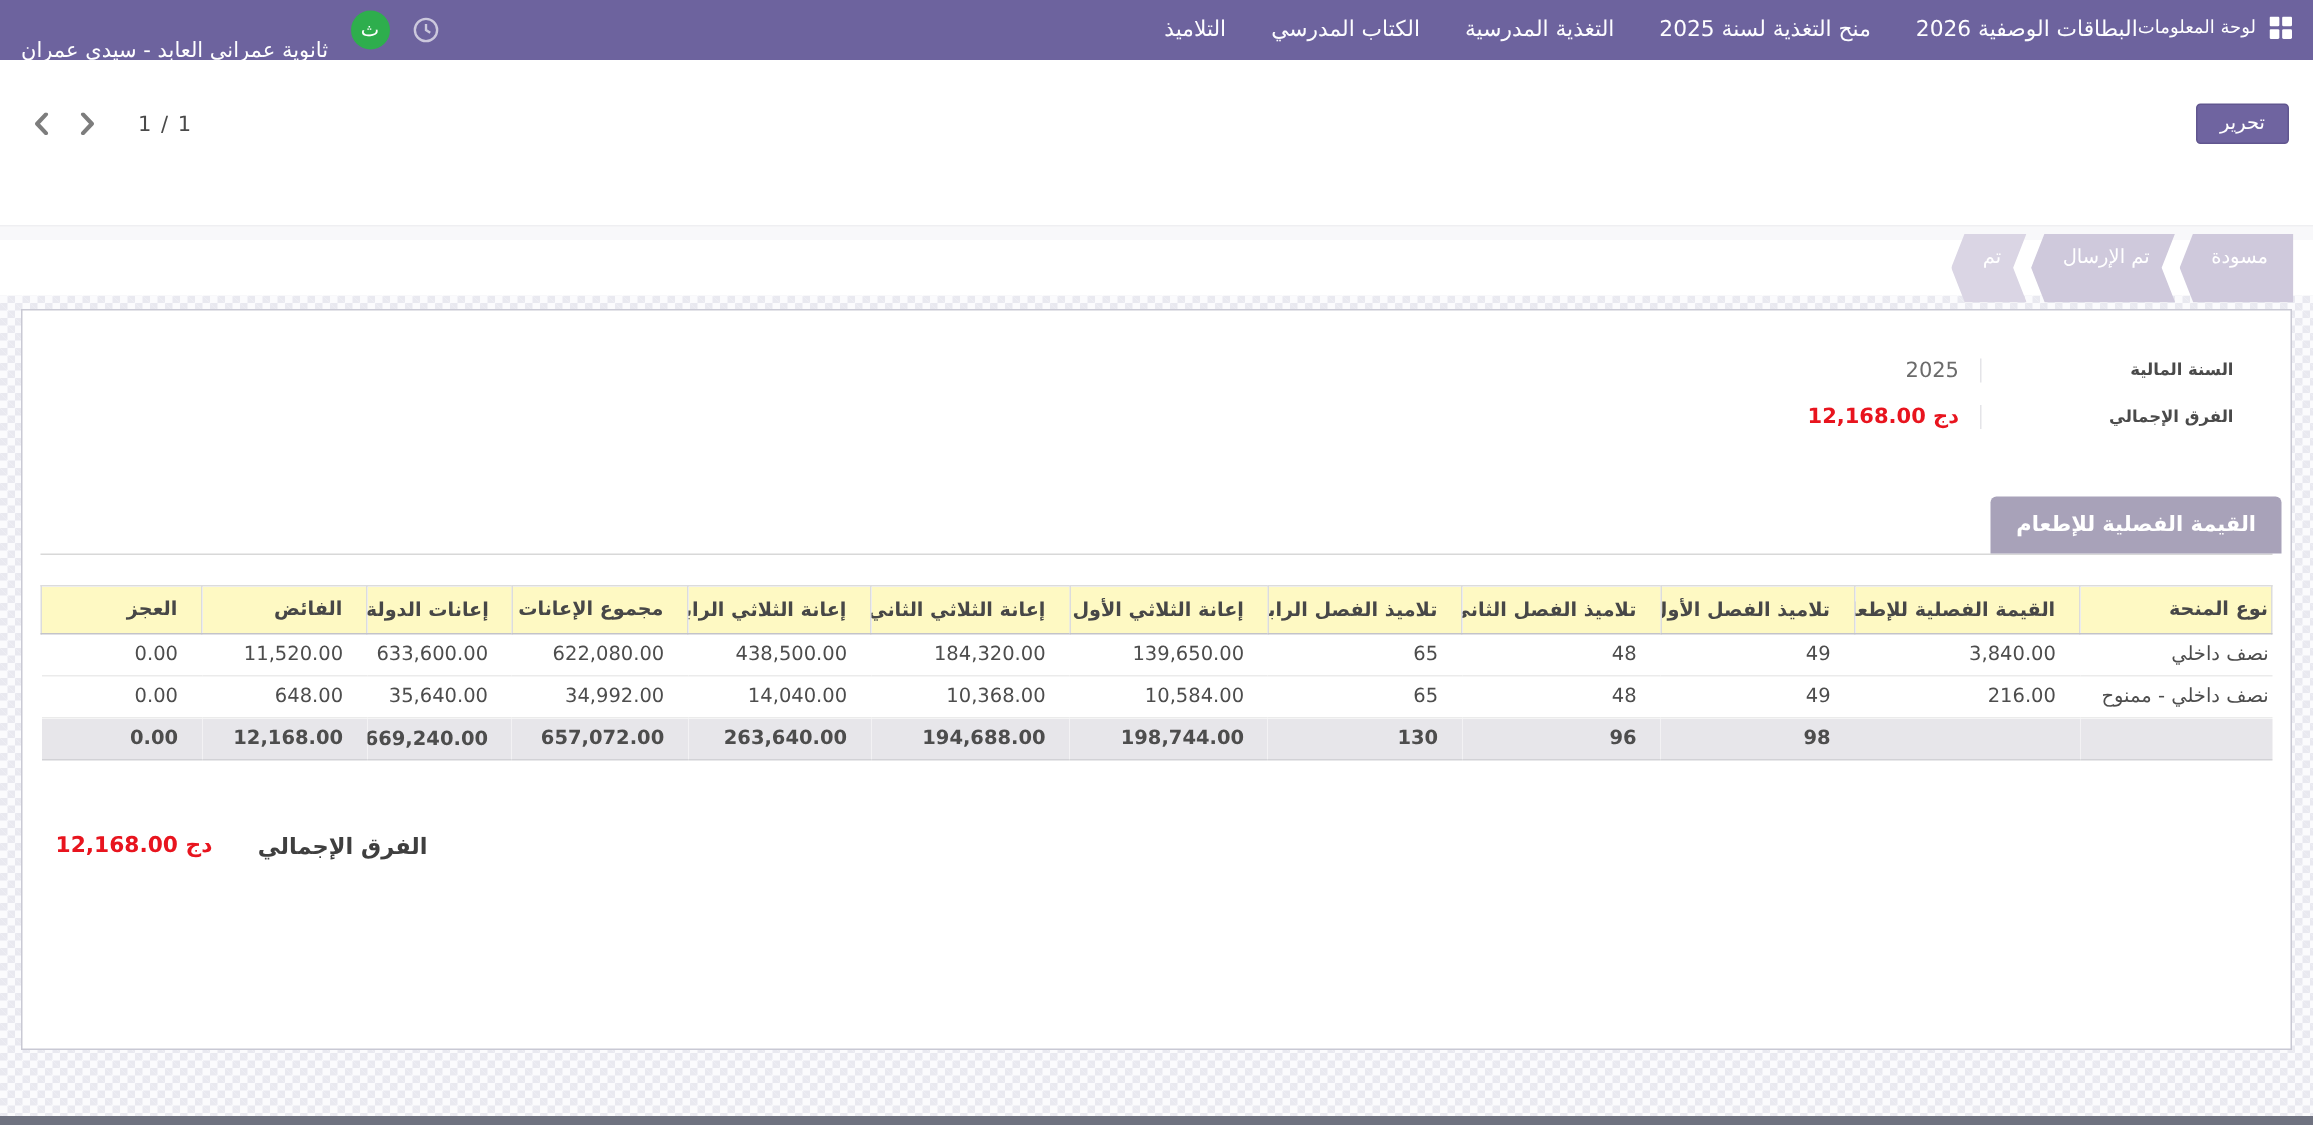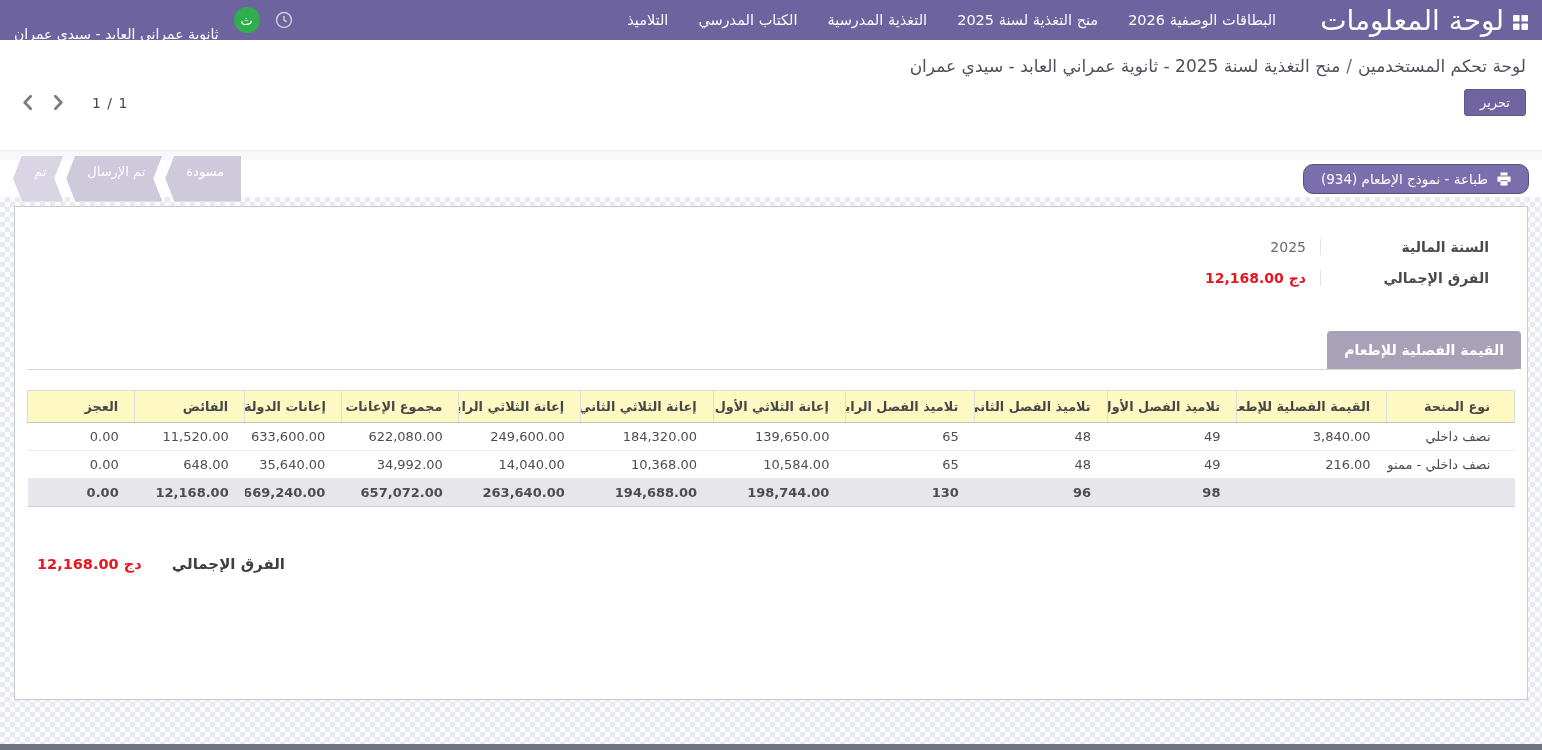--- a/index.html
+++ b/index.html
@@ -10,21 +10,21 @@
     display:flex; flex-direction:column;
   }
 
   
   .navbar {
     height:40px; background:#6d639e; flex:0 0 40px;
     display:flex; justify-content:space-between; align-items:center;
     padding:0 14px; color:#fff;
   }
   .nav-right { display:flex; align-items:center; }
-  .brand { display:flex; align-items:flex-end; gap:9px; font-size:28px; margin-left:44px; cursor:pointer; }
+  .brand { display:flex; align-items:flex-start; gap:9px; font-size:12px; cursor:pointer; }
   .menus { display:flex; align-items:center; gap:30px; }
   .menu-item { font-size:14.5px; color:#fdfdff; cursor:pointer; white-space:nowrap; }
   .systray { display:flex; align-items:center; gap:15px; }
   .avatar {
     width:26px; height:26px; border-radius:50%; background:#2eae4d;
     display:flex; align-items:center; justify-content:center;
     font-size:13px; color:#fff;
   }
   .user-name { font-size:14px; white-space:nowrap;margin-top:28px; }
 
@@ -77,21 +77,21 @@
     background-position:0 0,5px 5px;
     background-size:10px 10px;
   }
   .sheet {
     background:#fff; border:1px solid #c9c9d4; height:494px;
     padding:0 12px; overflow:hidden;
   }
 
   .fields { width:338px; margin:24px 26px 0 0; }
   .frow { display:flex; align-items:center; min-height:31px; }
-  .flabel { width:168px; font-weight:bold; font-size:14px; color:#4a4a4a; }
+  .flabel { width:168px; font-weight:bold; font-size:11px; color:#4a4a4a; }
   .fvalue { flex:1; text-align:right; padding-left:2px; border-right:1px solid #e4e4e8; font-size:14px; color:#6b6b6b; }
   .fvalue .val { display:inline-block; direction:ltr; padding-right:0; }
   .fvalue { padding-right:0; }
   .fvalue .val { margin-right:0; }
   .fvalue { text-align:right; }
   .fvalue .val { float:right; margin-right:14px; }
   .frow::after { content:""; display:block; clear:both; }
   .fvalue.danger .val { color:#e8141e; font-weight:bold; }
 
   .notebook { margin-top:38px; border-bottom:1px solid #d8d8d8; display:flex; }
@@ -101,21 +101,21 @@
     cursor:pointer; margin-right:-6px;
   }
 
   table.grid { width:100%; border-collapse:collapse; margin-top:20px; table-layout:fixed; }
   .grid th {
     background:#fef9c3; font-size:12.8px; font-weight:bold; color:#474747;
     padding:8px 16px 8px 4px; text-align:right;
     border:1px solid #dcdcdc; border-bottom:1px solid #c3c3c9;
     white-space:nowrap; overflow:hidden; cursor:pointer;
   }
-  .grid th.c-name, .grid td.c-name { padding-right:24px;text-align:right; }
+  .grid th.c-name, .grid td.c-name { padding-right:2px;text-align:right; }
   .grid td {
     font-size:13px; color:#4d4d4d; padding:6px 16px 6px 4px;
     text-align:right; border-bottom:1px solid #ebebeb;
     white-space:nowrap; overflow:hidden;margin-top:24px;
   }
   .grid tr.total td {
     background:#e7e6ea; font-weight:bold;
     border-top:1px solid #d2d2d6; border-bottom:1px solid #d2d2d6;
   }
 
@@ -155,23 +155,20 @@
           <circle cx="8" cy="8" r="6.6"></circle>
           <path d="M8 4.4V8l2.5 1.6"></path>
         </svg>
     </span>
     <span class="avatar">ث</span>
     <span class="user-name">ثانوية عمراني العابد - سيدي عمران</span>
   </div>
 </div>
 
 <div class="control-panel">
-  <div class="breadcrumb">
-    <span class="bc-parent">لوحة تحكم المستخدمين</span><span class="bc-sep">/</span><span class="bc-current">منح التغذية لسنة 2025 - ثانوية عمراني العابد - سيدي عمران</span>
-  </div>
   <div class="cp-row2">
     <button class="edit-btn">تحرير</button>
     <div class="pager">
       <span class="chev">
         <svg width="11" height="15" viewBox="0 0 8 12" fill="none" stroke="#7d7d7d" stroke-width="2.2" stroke-linecap="round" stroke-linejoin="round">
             <path d="M6.5 1L1.8 6l4.7 5"></path>
           </svg>
       </span>
       <span class="chev">
         <svg width="11" height="15" viewBox="0 0 8 12" fill="none" stroke="#7d7d7d" stroke-width="2.2" stroke-linecap="round" stroke-linejoin="round">
@@ -179,30 +176,20 @@
           </svg>
       </span>
       <span class="pager-counter">1 / 1</span>
     </div>
   </div>
 </div>
 
 <div class="band"></div>
 
 <div class="statusbar">
-  <button class="print-btn">
-    <span style="display:flex;">
-      <svg width="14" height="14" viewBox="0 0 16 16" fill="#fff">
-          <rect x="4" y="0.5" width="8" height="3.5"></rect>
-          <path d="M1.5 5h13c0.6 0 1 .4 1 1v5h-3.5v-1.5h-8V11H0.5V6c0-.6.4-1 1-1z"></path>
-          <rect x="4" y="10.5" width="8" height="5"></rect>
-        </svg>
-    </span>
-    <span>طباعة - نموذج الإطعام (934)</span>
-  </button>
   <div class="steps">
     <span class="step first">مسودة</span>
     <span class="step">تم الإرسال</span>
     <span class="step muted">تم</span>
   </div>
 </div>
 
 <div class="content">
   <div class="sheet">
 
@@ -258,21 +245,21 @@
       </thead>
       <tbody>
         <tr>
           <td class="c-name">نصف داخلي</td>
           <td>3,840.00</td>
           <td>49</td>
           <td>48</td>
           <td>65</td>
           <td>139,650.00</td>
           <td>184,320.00</td>
-          <td>249,600.00</td>
+          <td>438,500.00</td>
           <td>622,080.00</td>
           <td>633,600.00</td>
           <td>11,520.00</td>
           <td>0.00</td>
         </tr>
         <tr>
           <td class="c-name">نصف داخلي - ممنوح</td>
           <td>216.00</td>
           <td>49</td>
           <td>48</td>

